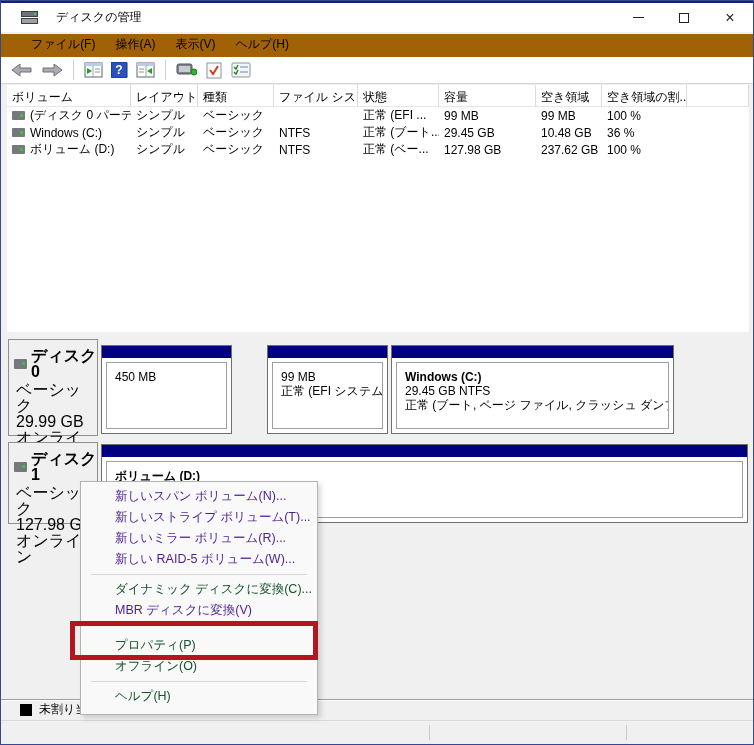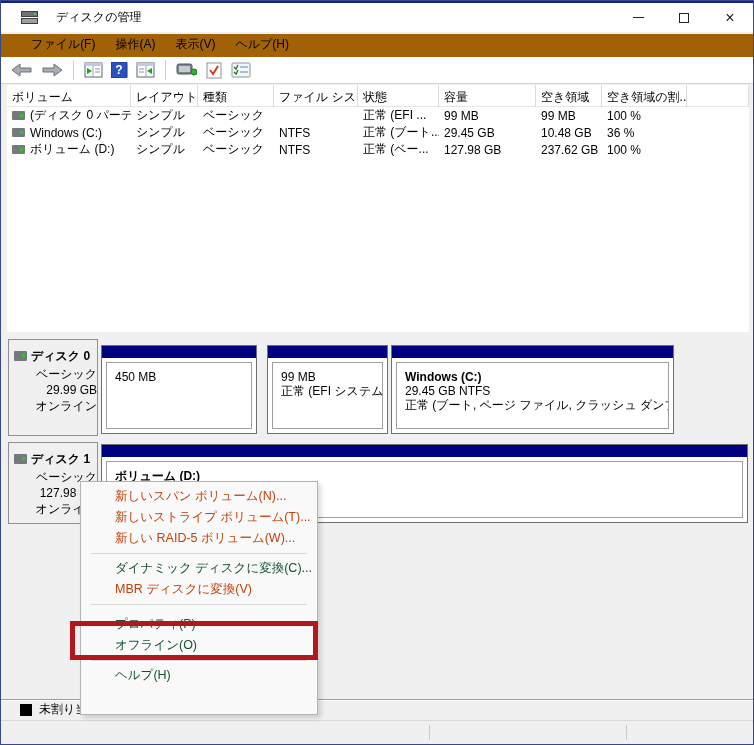--- a/index.html
+++ b/index.html
@@ -41,21 +41,21 @@
                      padding:4px 0 0 5px; white-space:nowrap; overflow:hidden; }
   .vl-row { height:17px; align-items:center; }
   .vl-row .cell { padding-left:5px; white-space:nowrap; overflow:hidden; }
   .vcell { display:flex; align-items:center; }
   .drive-ico { flex:0 0 13px; width:13px; height:9px; background:#75797d; border-radius:1px;
                margin-right:5px; position:relative; }
   .drive-ico::after { content:""; position:absolute; right:2px; top:3px; width:3px; height:3px; background:#35c435; }
 
   
   .disk-label { position:absolute; left:7px; width:90px; background:#f0f0f0; border:1px solid #8f8f8f;
-                font-size:12px; line-height:16px;text-align:right; }
+                font-size:16px; line-height:16px; }
   .disk-label .head { display:flex; align-items:center; padding:8px 0 2px 5px; font-weight:bold; }
   .disk-label .head .drive-ico { width:15px; height:10px; margin-right:4px; }
   .disk-label .ln { padding-left:7px; }
 
   .partition { position:absolute; border:1px solid #6f6f6f; background:#fff; }
   .pbar { height:12px; background:#000080; }
   .pbody { position:absolute; left:4px; right:4px; top:16px; bottom:4px; border:1px solid #9f9f9f;
            background:#fff; padding:7px 0 0 8px; font-size:12px; line-height:14px;
            white-space:nowrap; overflow:hidden; }
   .pbody .b { font-weight:bold; }
@@ -68,21 +68,21 @@
   .legend-label { margin-left:7px; white-space:nowrap; }
   .statusbar { position:absolute; left:0; right:0; top:719px; height:24px; background:#f0f0f0;
                border-top:1px solid #d9d9d9; }
   .sb-sep { position:absolute; top:4px; width:1px; height:15px; background:#c9c9c9; }
 
   
   .context-menu { position:absolute; left:79px; top:480px; width:238px; height:234px;
                   background:#f9f9f9; border:1px solid #b3b3b3; box-shadow:3px 3px 5px rgba(0,0,0,.15);
                   z-index:30; padding-top:4px; font-size:12.5px; }
   .cm-item { height:21px; line-height:21px; padding-left:34px; white-space:nowrap; overflow:hidden; color:#14532d; }
-  .cm-item.disabled { color:#c2410c; }
+  .cm-item.disabled { color:#4c1d95; }
   .cm-item.gap { margin-top:9px; }
   .cm-sep { height:1px; background:#d9d9d9; margin:4px 10px; }
 
   .red-box { position:absolute; left:69px; top:620px; width:248px; height:39px;
              border:5px solid #b2161e; z-index:40; }
 </style>
 </head>
 <body>
 
 <div class="window">
@@ -238,21 +238,21 @@
 
   <div class="disk-label" style="top:338px;height:97px;">
     <div class="head">
         <span class="drive-ico"></span>
         <span>ディスク 0</span>
       </div>
     <div class="ln">ベーシック</div>
     <div class="ln">29.99 GB</div>
     <div class="ln">オンライン</div>
   </div>
-  <div class="partition" style="left:100px;top:344px;width:156px;height:89px;">
+  <div class="partition" style="left:100px;top:344px;width:131px;height:89px;">
     <div class="pbar"></div>
     <div class="pbody">
         <div>450 MB</div>
       </div>
   </div>
   <div class="partition" style="left:266px;top:344px;width:121px;height:89px;">
     <div class="pbar"></div>
     <div class="pbody">
       <div>99 MB</div>
       <div>正常 (EFI システム パー</div>
@@ -289,20 +289,21 @@
   </div>
 
   <div class="statusbar">
     <div class="sb-sep" style="left:428px;"></div>
     <div class="sb-sep" style="left:625px;"></div>
   </div>
 
   <div class="context-menu">
     <div class="cm-item disabled">新しいスパン ボリューム(N)...</div>
     <div class="cm-item disabled">新しいストライプ ボリューム(T)...</div>
+    <div class="cm-item disabled">新しいミラー ボリューム(R)...</div>
     <div class="cm-item disabled">新しい RAID-5 ボリューム(W)...</div>
     <div class="cm-sep"></div>
     <div class="cm-item">ダイナミック ディスクに変換(C)...</div>
     <div class="cm-item disabled">MBR ディスクに変換(V)</div>
     <div class="cm-sep"></div>
     <div class="cm-item gap">プロパティ(P)</div>
     <div class="cm-item">オフライン(O)</div>
     <div class="cm-sep"></div>
     <div class="cm-item">ヘルプ(H)</div>
   </div>

